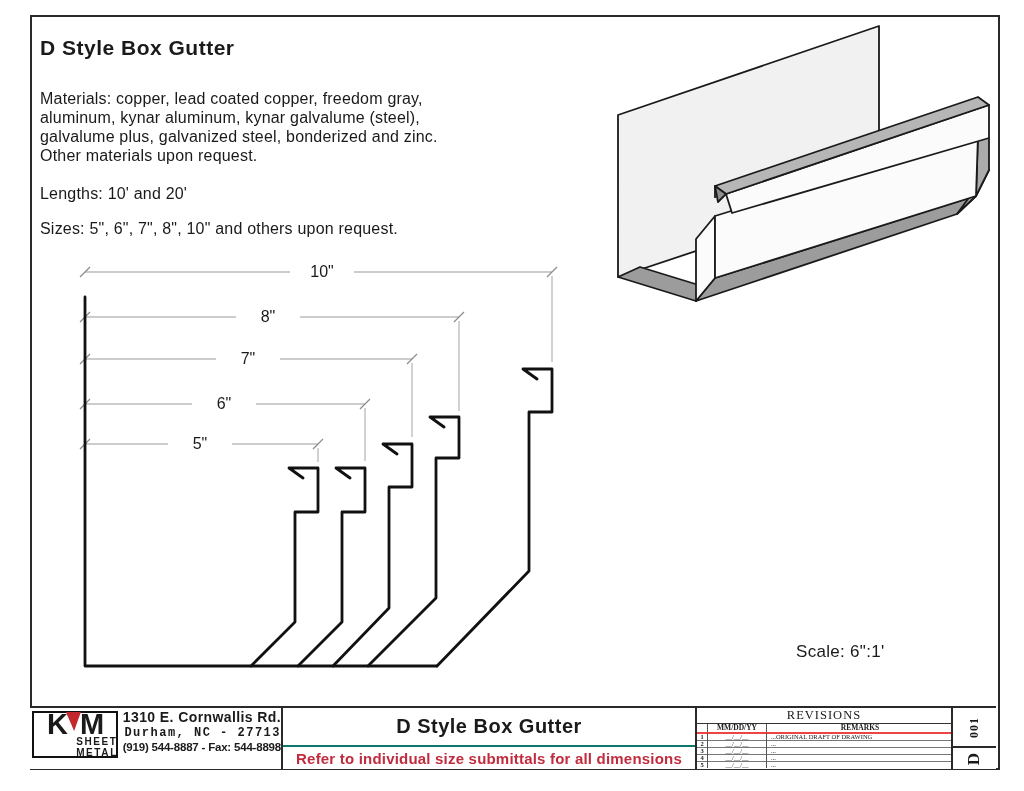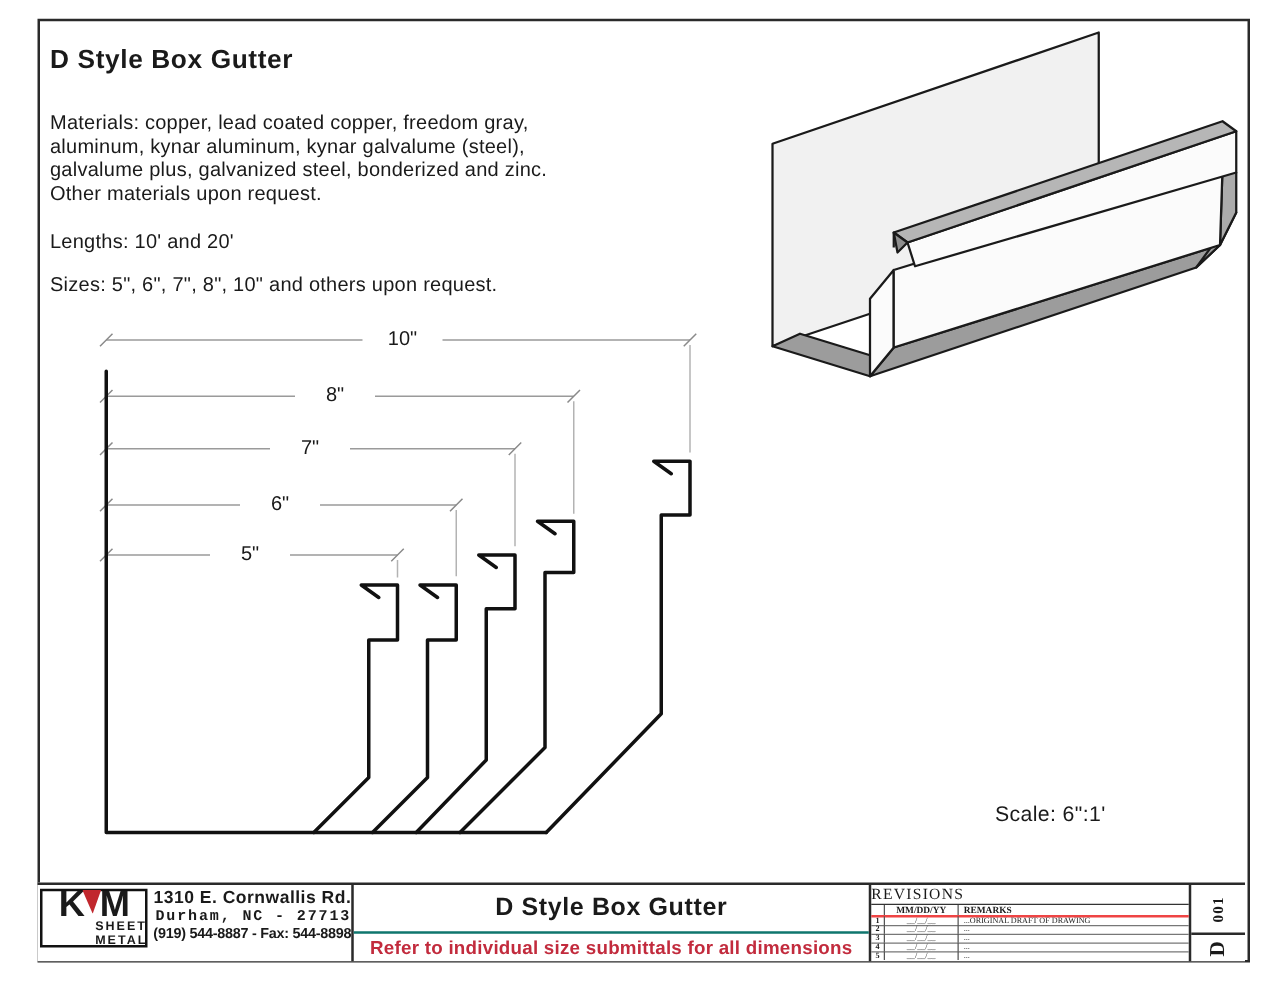--- a/index.html
+++ b/index.html
@@ -36,27 +36,27 @@
   .logo-sub{font-size:10px;font-weight:900;letter-spacing:1.6px;line-height:11px;padding-left:44px;}
   .addr{position:absolute;left:88px;top:1px;width:163px;text-align:right;}
   .addr .l1{font-size:14px;line-height:16px;letter-spacing:.4px;}
   .addr .l2{font-size:12px;line-height:16px;letter-spacing:1.5px;font-family:Liberation Mono, monospace;}
   .addr .l3{font-size:11.5px;line-height:13px;letter-spacing:-.2px;}
   .email-row{position:absolute;left:0;right:0;bottom:0;height:13px;border-top:2px solid #111;text-align:center;font-size:10px;line-height:12px;letter-spacing:.2px;}
   
   .tb-title{position:absolute;left:0;right:0;top:0;height:37px;display:flex;align-items:center;justify-content:center;font-size:20px;letter-spacing:.5px;}
   .tb-note{position:absolute;left:0;right:0;top:37px;bottom:0;border-top:2px solid #0f766e;display:flex;align-items:center;justify-content:center;font-size:15px;color:#c22b3d;letter-spacing:.2px;}
   
-  .rev-head{position:absolute;left:0;right:0;top:0;height:15px;border-bottom:1px solid #333;text-align:left;font-size:12.5px;line-height:15px;letter-spacing:1px;}
+  .rev-head{position:absolute;left:0;right:0;top:0;height:15px;border-bottom:1px solid #333;text-align:center;font-size:12.5px;line-height:15px;letter-spacing:1px;}
   .rev-cols{position:absolute;left:0;right:0;top:16px;height:8px;border-bottom:2px solid #ef4444;font-size:7.5px;font-weight:bold;line-height:8px;}
   .rev-row{position:absolute;left:0;right:0;height:7px;border-bottom:1px solid #777;font-size:6.5px;line-height:7px;}
   .rc-num{position:absolute;left:0;width:11px;text-align:center;border-right:1px solid #555;height:100%;box-sizing:border-box;font-weight:bold;}
   .rc-date{position:absolute;left:11px;width:59px;text-align:center;border-right:1px solid #555;height:100%;box-sizing:border-box;}
   .rc-rem{position:absolute;left:72px;right:2px;height:100%;text-align:left;padding-left:2px;}
-  .rev-cols .rc-rem{text-align:left;}
+  .rev-cols .rc-rem{text-align:center;}
   
   .num-top{position:absolute;left:0;right:0;top:0;height:38px;border-bottom:2px solid #2a2a2a;display:flex;align-items:center;justify-content:center;}
   .num-bot{position:absolute;left:0;right:0;top:40px;bottom:0;display:flex;align-items:center;justify-content:center;}
   .rot{transform:rotate(-90deg);}
   .num-top .rot{font-size:12px;letter-spacing:1px;}
   .num-bot .rot{font-size:17px;font-weight:bold;}
 </style>
 </head>
 <body>
 

